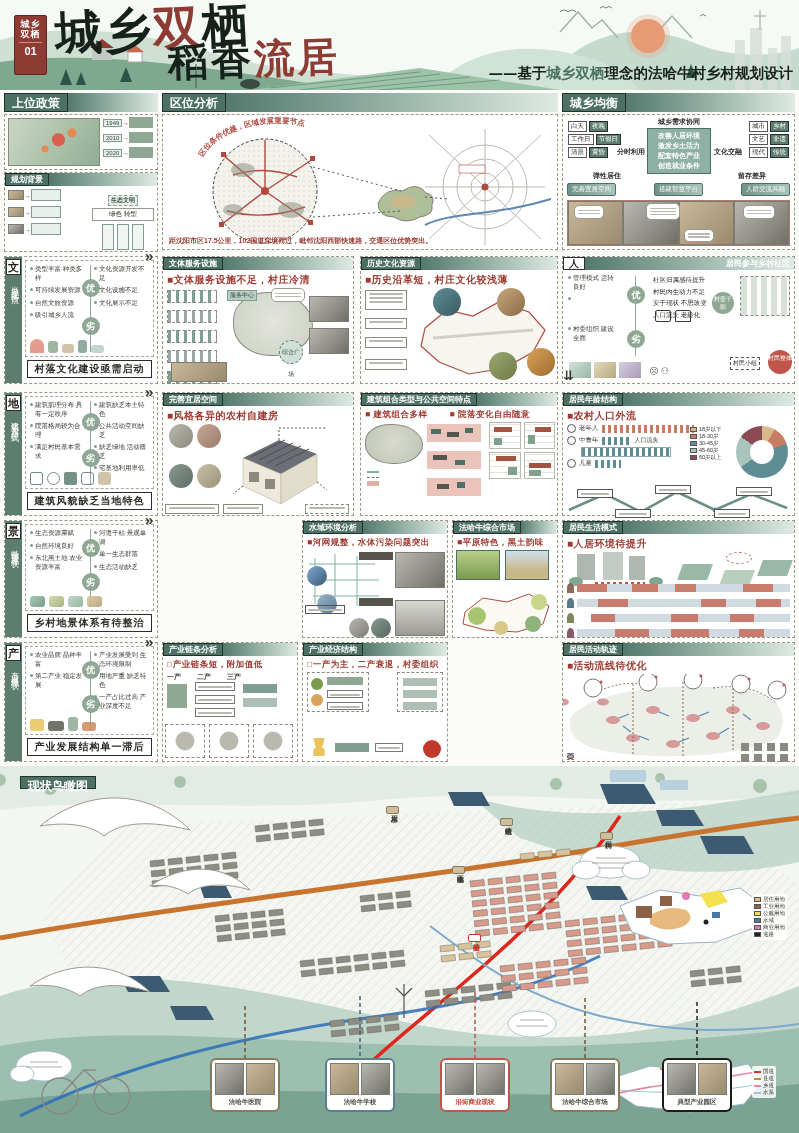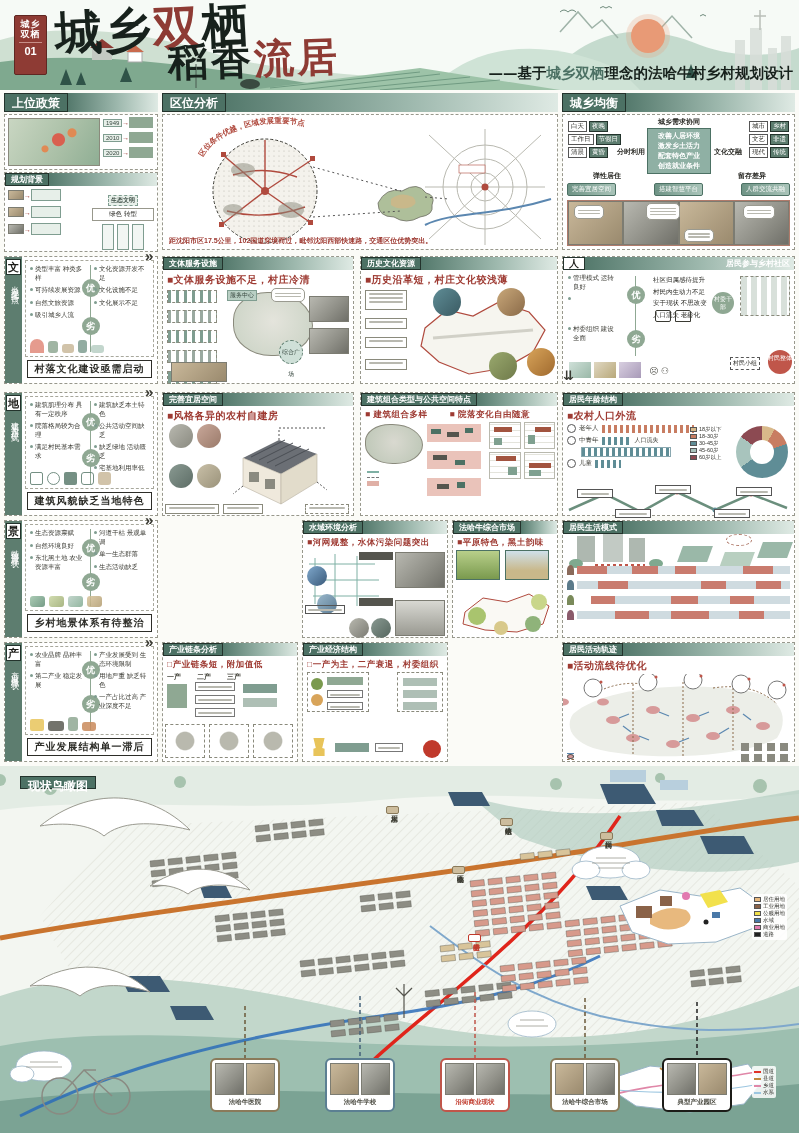--- a/index.html
+++ b/index.html
@@ -838,20 +838,21 @@
           <div class="txtline" style="margin:3px 3px"></div>
         </div>
     </div>
   </div>
 
   <div class="panel" style="left:562px;top:520px;width:233px;height:118px">
     <div class="phdr">
         <span class="ptag">居民生活模式</span>
         <span class="pbar"></span>
       </div>
+    <div class="headline">■人居环境待提升</div>
     <div style="position:relative;height:88px">
       <div style="position:absolute;left:6px;top:0;width:96px;height:34px">
         <i class="sq" style="position:absolute;left:8px;top:2px;width:18px;height:26px;background:#aeb8b0"></i>
         <i class="sq" style="position:absolute;left:34px;top:0px;width:20px;height:28px;background:#c2cac4"></i>
         <i class="sq" style="position:absolute;left:60px;top:4px;width:16px;height:24px;background:#aeb8b0"></i>
         <i class="sq" style="position:absolute;left:0px;bottom:0;width:14px;height:9px;background:#7fa98f;border-radius:50%"></i>
         <i class="sq" style="position:absolute;left:80px;bottom:0;width:14px;height:9px;background:#7fa98f;border-radius:50%"></i>
         <i class="sq" style="position:absolute;left:26px;bottom:0;width:50px;height:4px;background:repeating-linear-gradient(90deg,#c0564a 0 3px,transparent 3px 6px)"></i>
       </div>
       <div style="position:absolute;right:4px;top:0;width:110px;height:36px">

